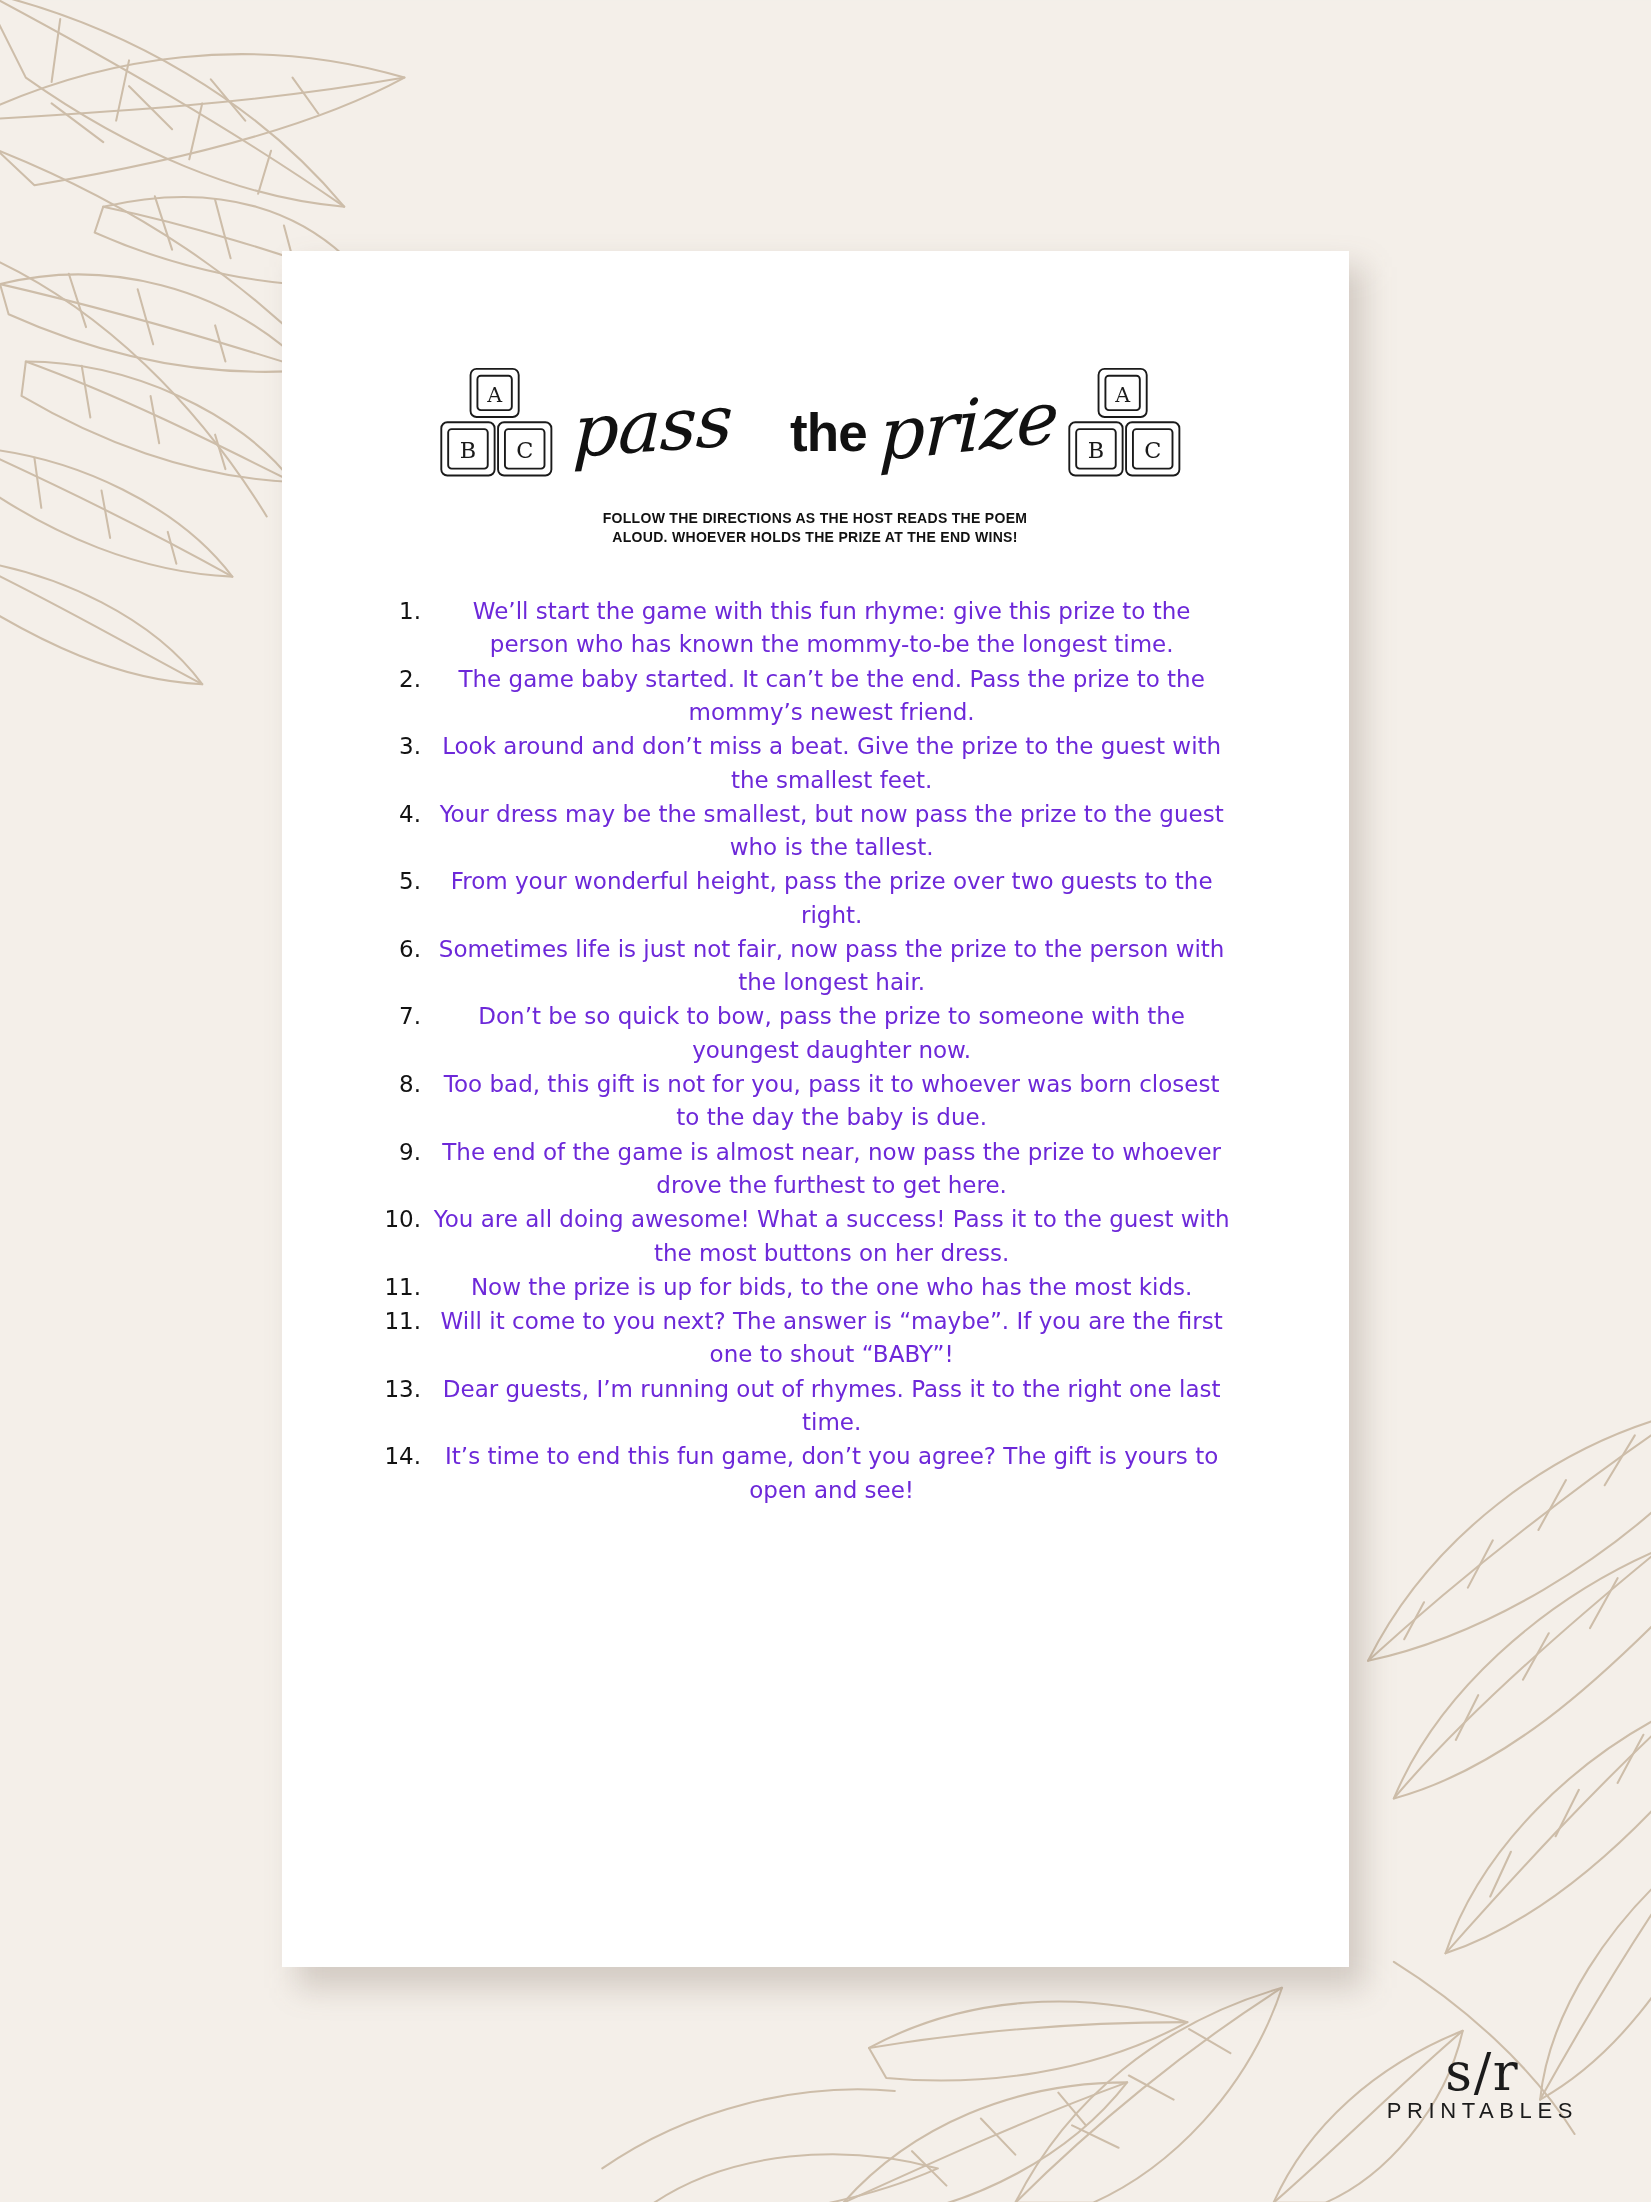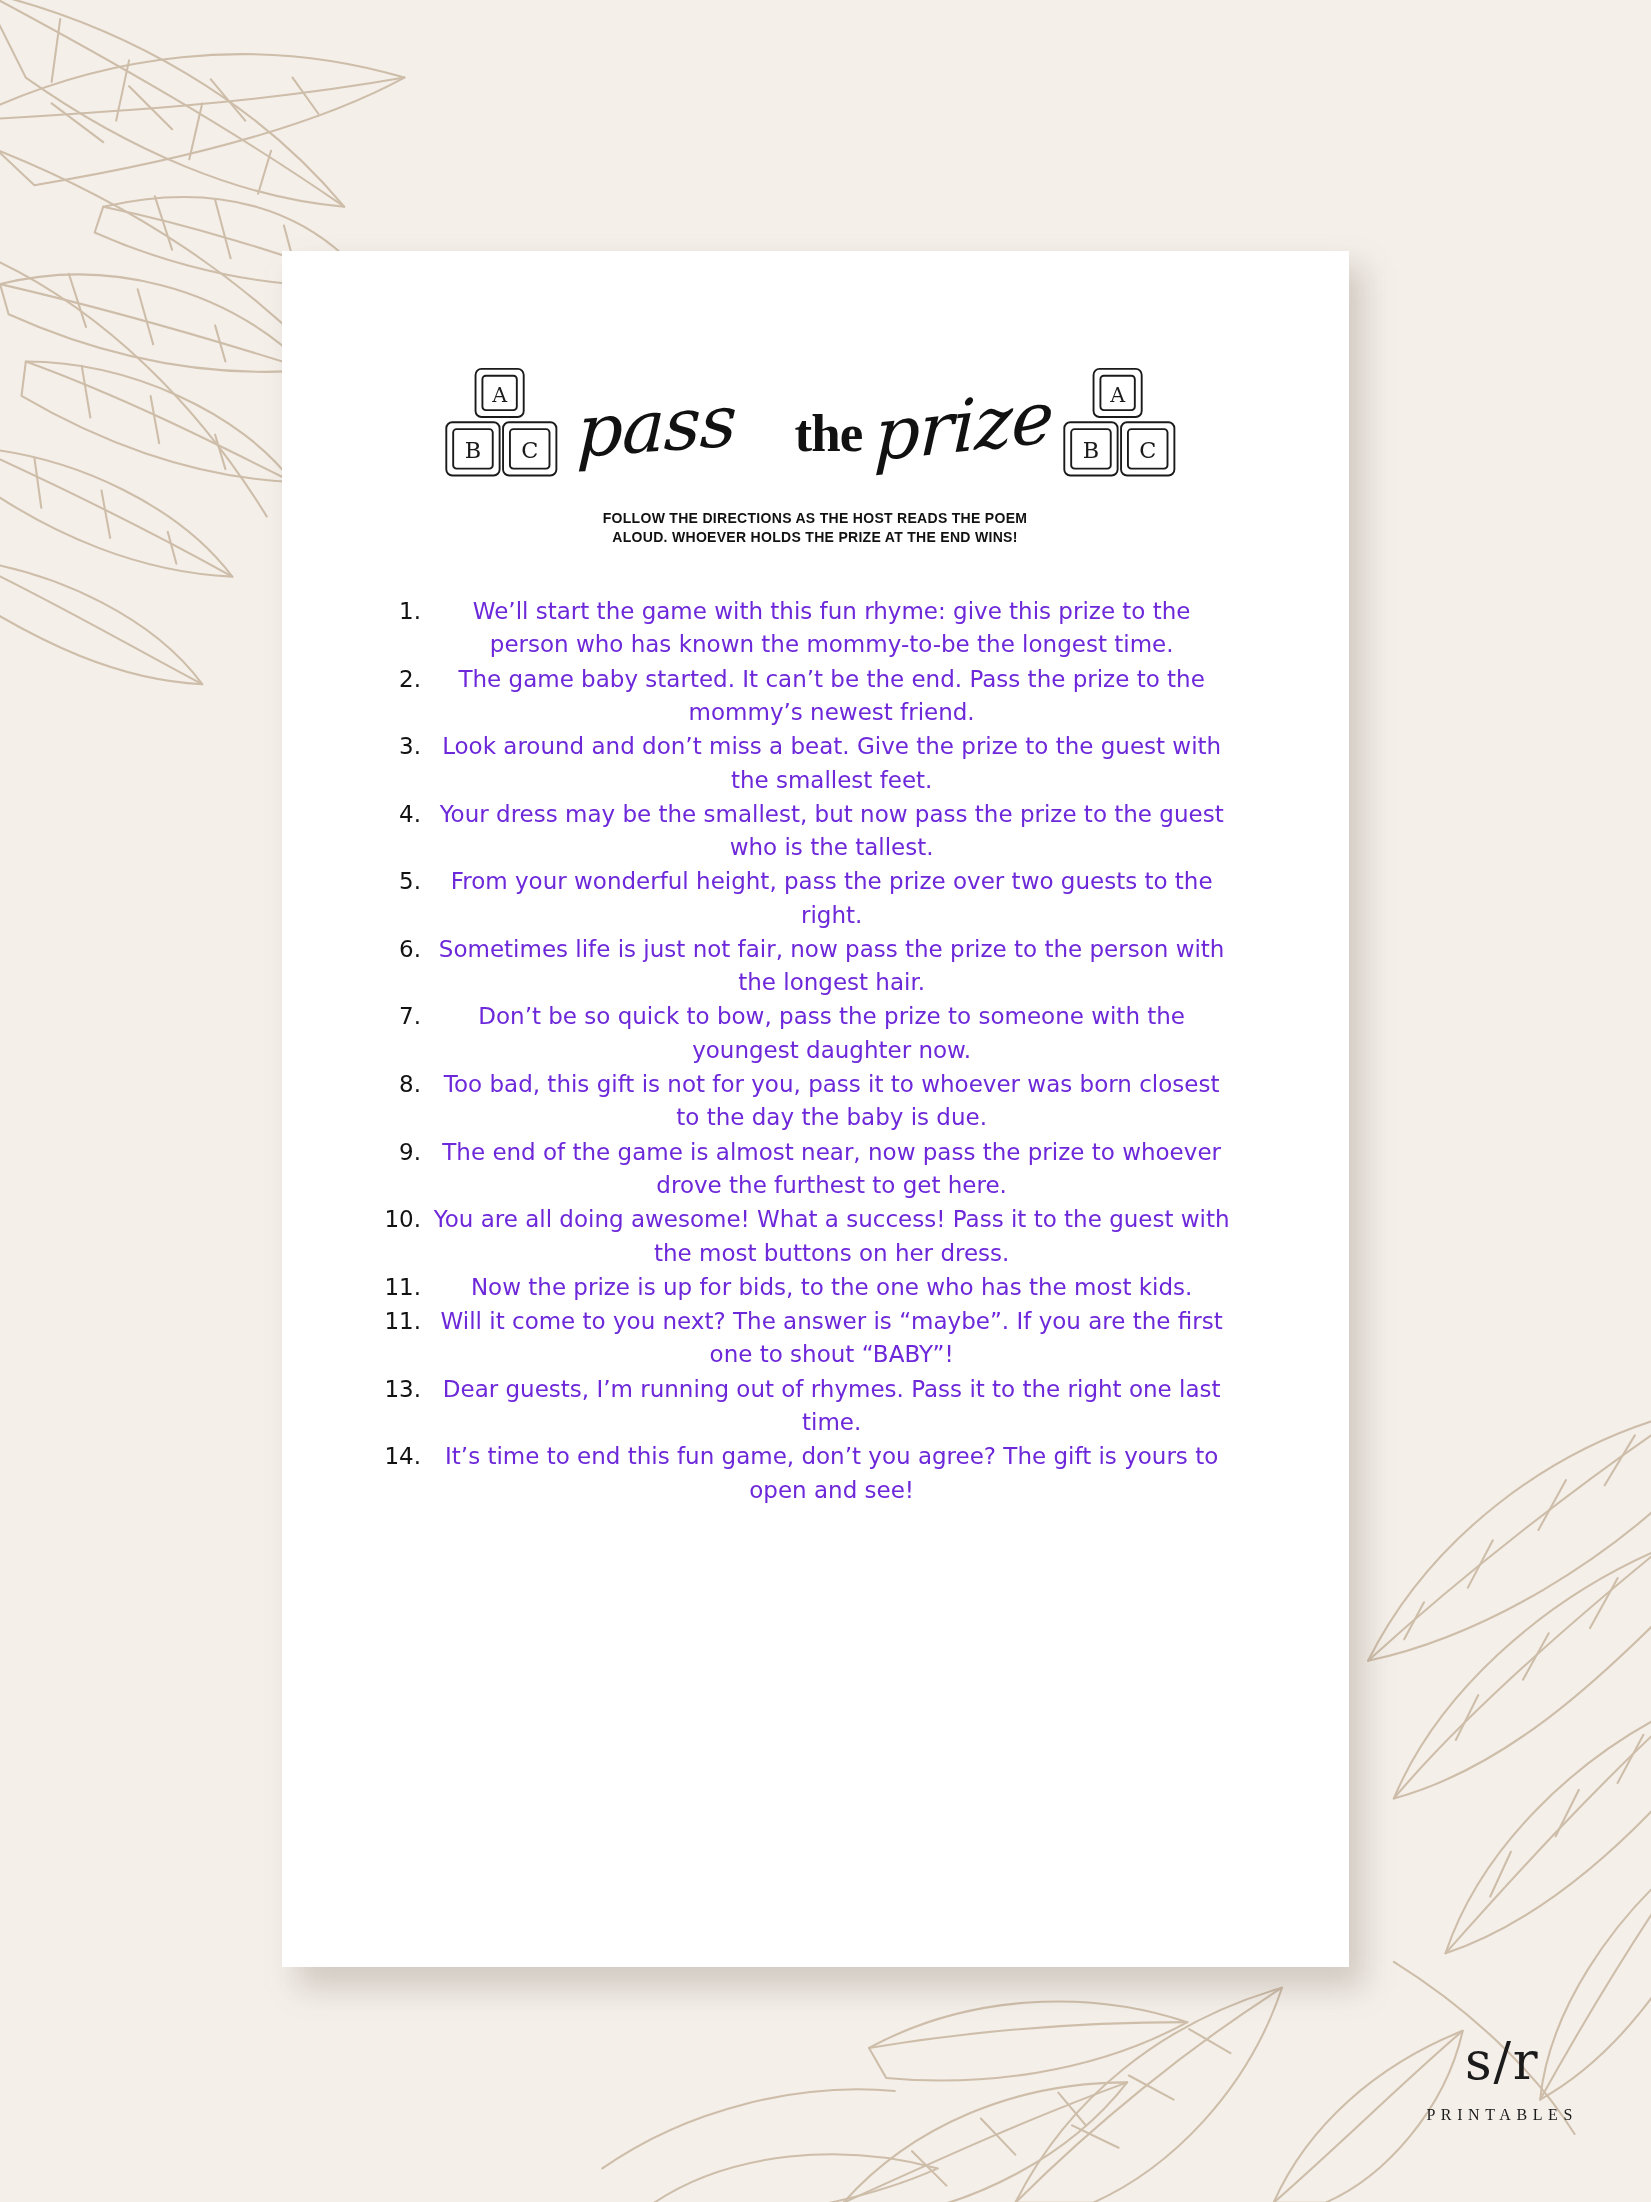--- a/index.html
+++ b/index.html
@@ -78,21 +78,21 @@
     font-size: 72px;
     color: #111;
     letter-spacing: -0.9px;
     transform: rotate(-4deg) skewX(-6deg);
     display: inline-block;
   }
   .script.small-rot {
     transform: rotate(-6deg) skewX(-8deg);
   }
   .bold-the {
-    font-family: Liberation Serif, serif;
+    font-family: Liberation Sans, sans-serif;
     font-weight: bold;
     font-size: 53px;
     color: #111;
     letter-spacing: -0.9px;
     margin-left: 46px;
   }
 
   
   .instructions {
     position: absolute;
@@ -148,23 +148,22 @@
     text-align: center;
     color: #1b1b1b;
   }
   .brand-mark {
     font-family: "DejaVu Serif", serif;
     font-size: 52px;
     letter-spacing: 1.7px;
     line-height: 1;
   }
   .brand-sub {
-    margin-top: 19px;
-    font-family: Liberation Serif, serif;
-    font-size: 16px;
+    font-family: Liberation Sans, sans-serif;
+    font-size: 22px;
     letter-spacing: 5.6px;
   }
 </style>
 </head>
 <body>
 
 <div class="bg-art">
   <svg width="1652" height="2203" viewBox="0 0 1920 2560" xmlns="http://www.w3.org/2000/svg">
     <rect x="0" y="0" width="1920" height="2560" fill="#f4efe9"></rect>
     <g fill="none" stroke="#cdbda9" stroke-width="2.4" stroke-linecap="round" stroke-linejoin="round">

